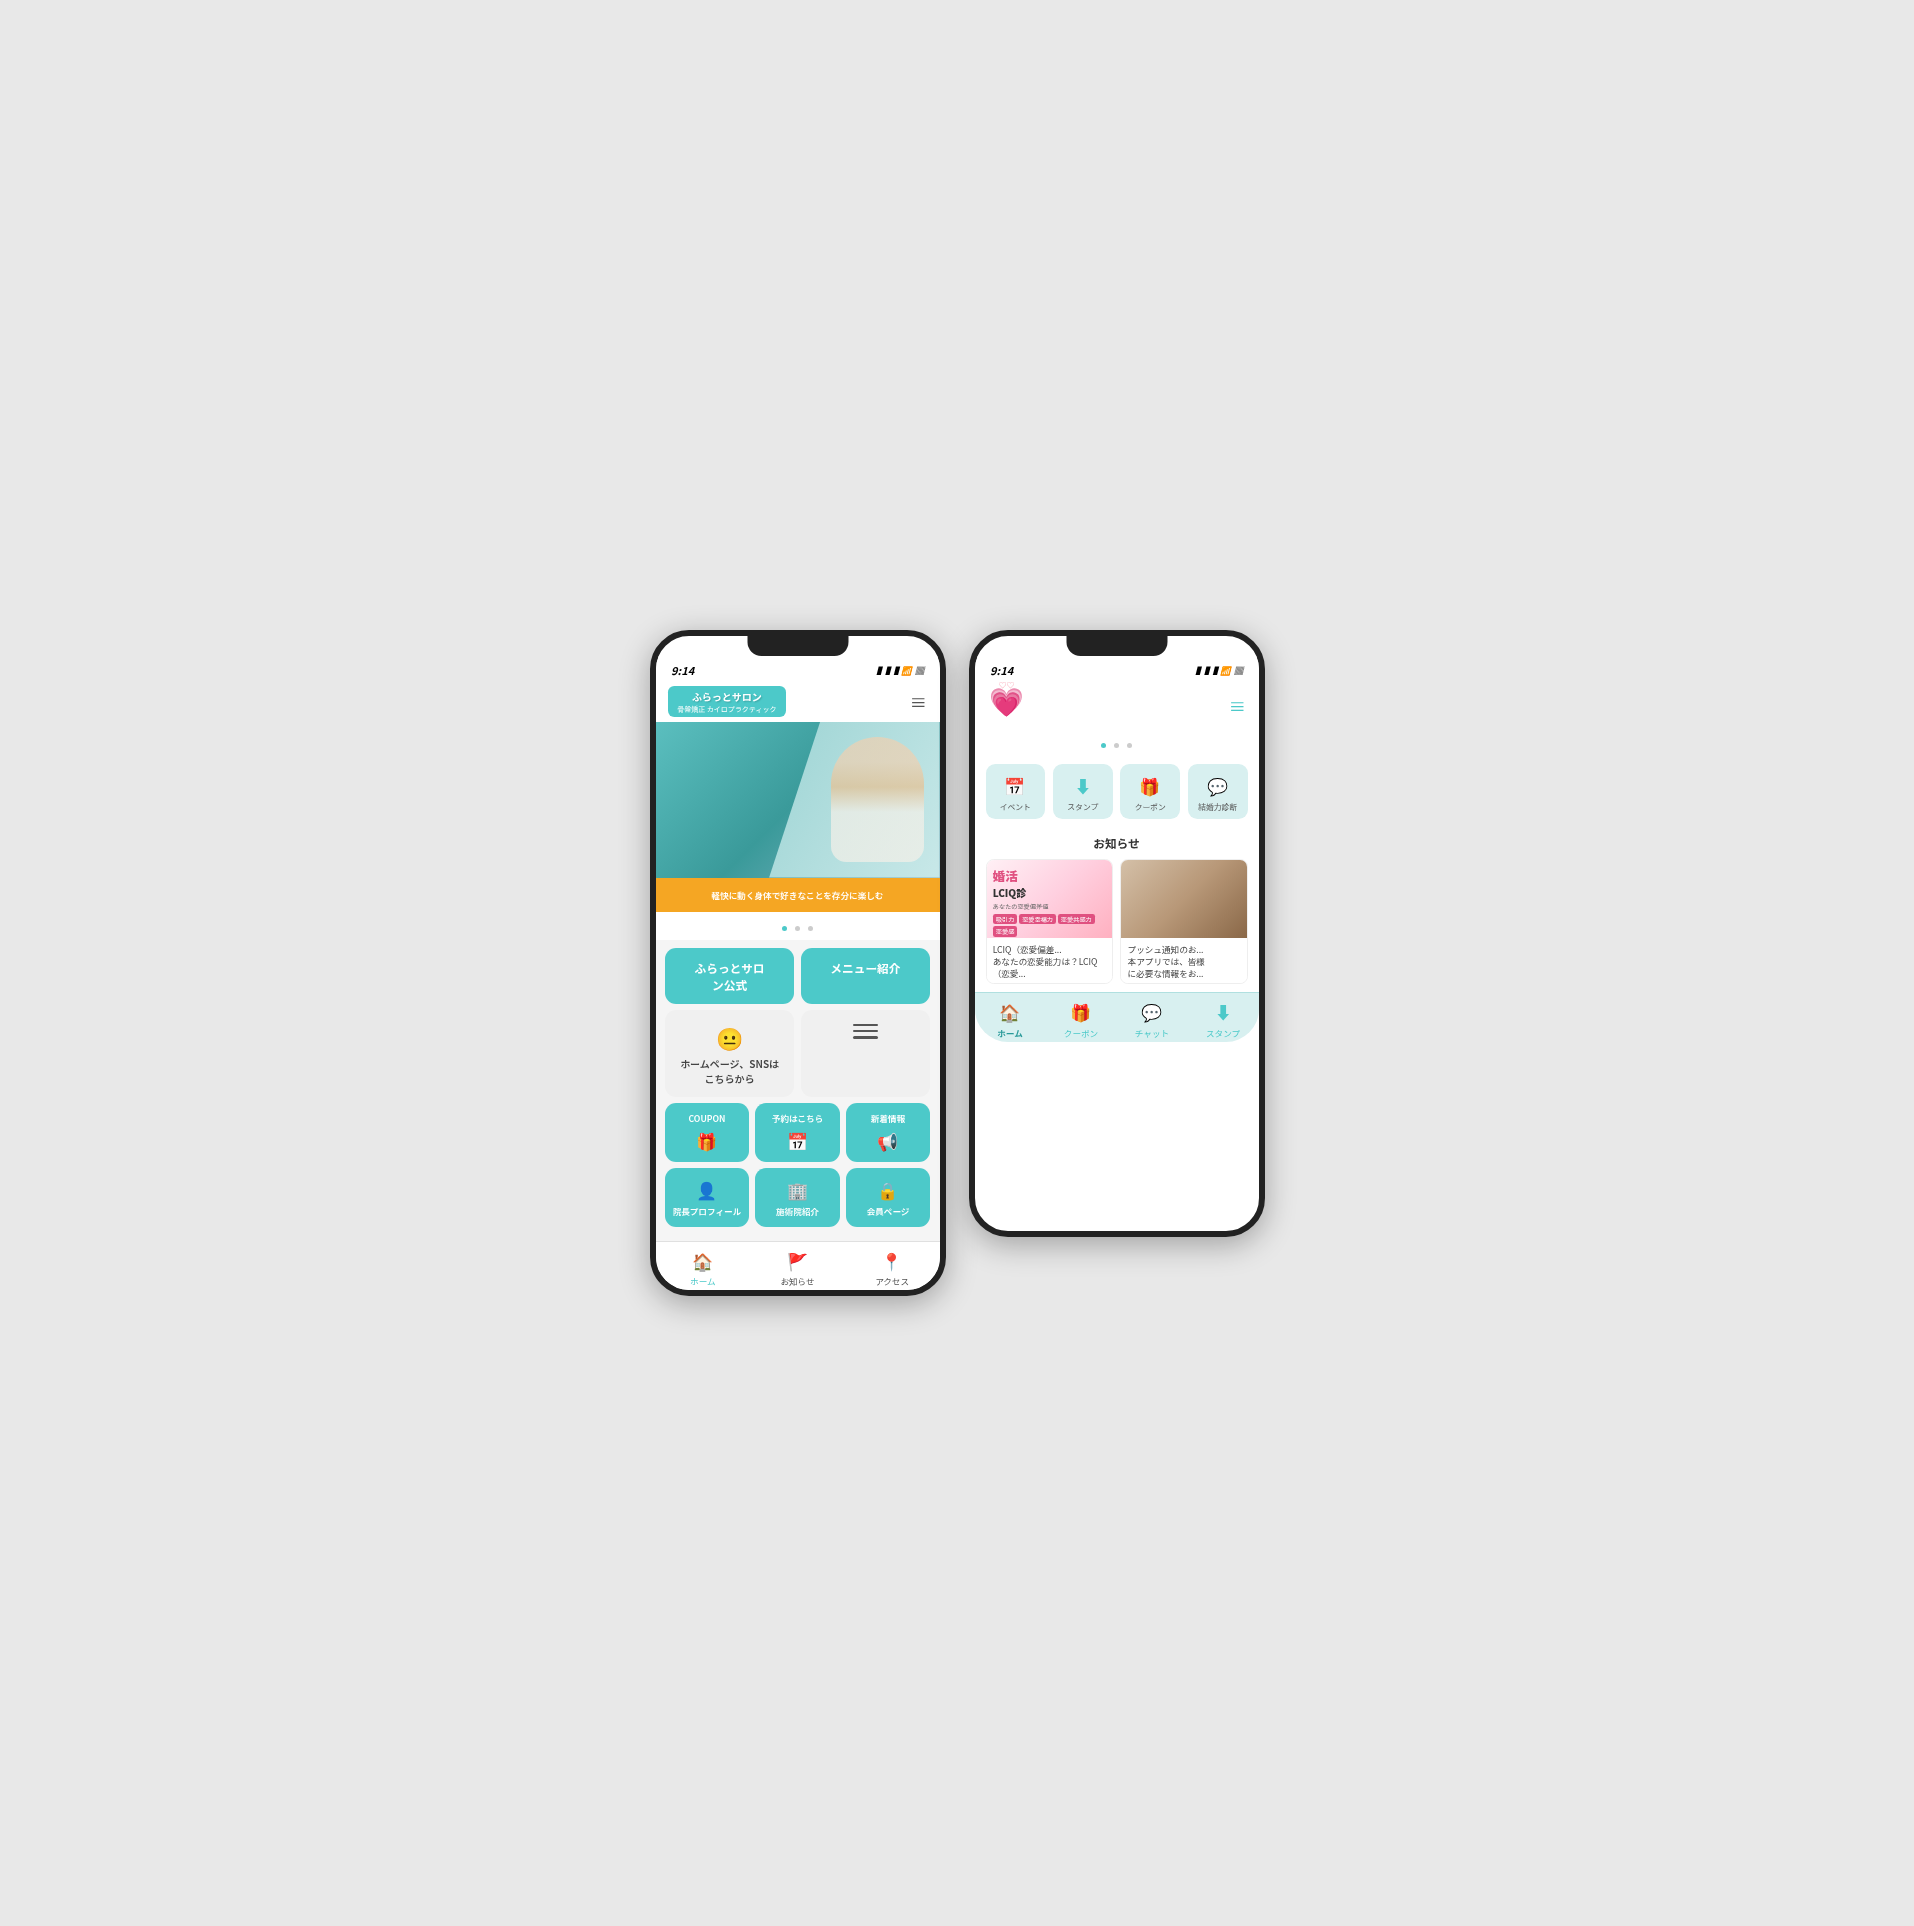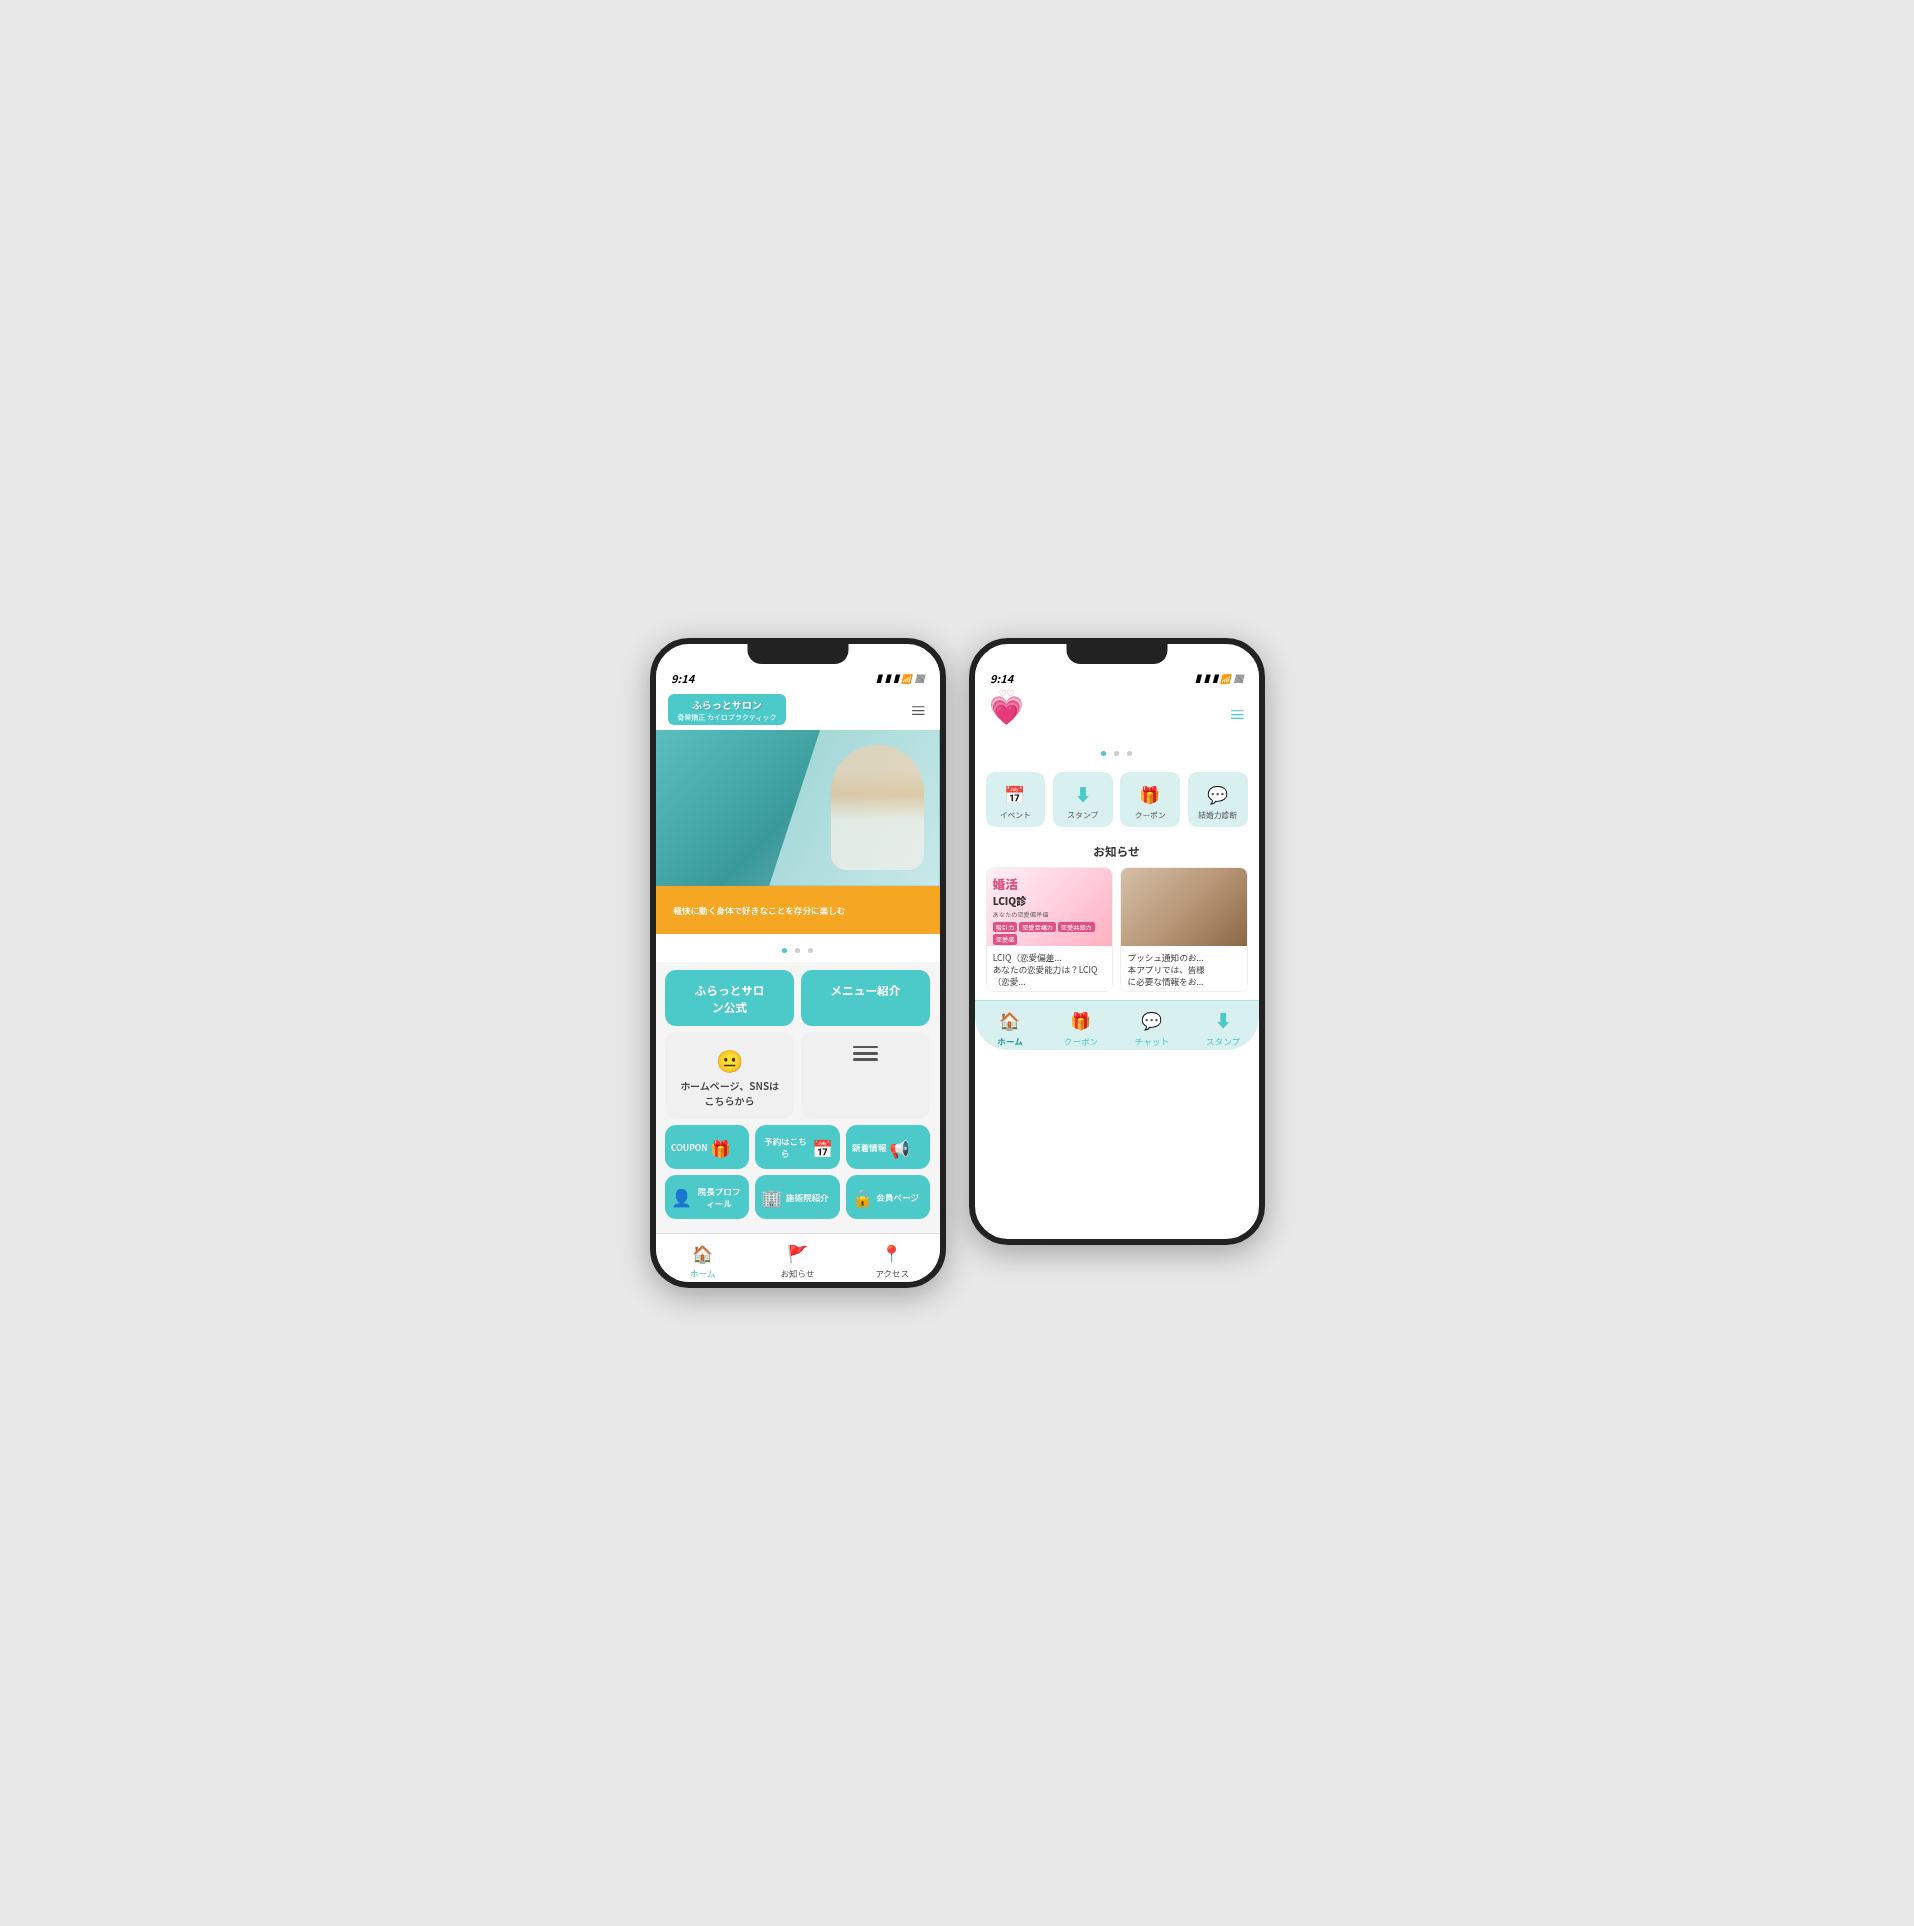--- a/index.html
+++ b/index.html
@@ -132,23 +132,24 @@
       top: 15.6px;
       width: 93px;
       height: 125px;
       background: linear-gradient(180deg, #f0d0b0 20%, #e8c090 40%, #f5f0e8 60%);
       border-radius: 47px 47px 15.6px 15.6px;
       opacity: 0.7;
     }
 
     .orange-banner {
       background: #f5a623;
+      text-align: center;
       color: #fff;
       font-size: 8.6px;
-      padding: 18px;
+      padding: 11px;
       font-weight: 600;
     }
     .carousel-dots {
       text-align: center;
       padding: 4.7px;
       background: #fff;
     }
     .carousel-dots span {
       display: inline-block;
       width: 5.4px;
@@ -216,21 +217,21 @@
       flex: 1;
       background: #4cc9c9;
       color: #fff;
       border-radius: 11px;
       padding: 9.3px 6.2px;
       text-align: center;
       font-size: 9.3px;
       font-weight: 700;
       cursor: pointer;
       display: flex;
-      flex-direction: row;
+      flex-direction: column;
       align-items: center;
       gap: 3.1px;
     }
     .btn-small .btn-icon { font-size: 17px; }
     .btn-small .btn-label { font-size: 8.6px; font-weight: 600; }
 
     
     .bottom-nav {
       display: flex;
       background: #fff;

